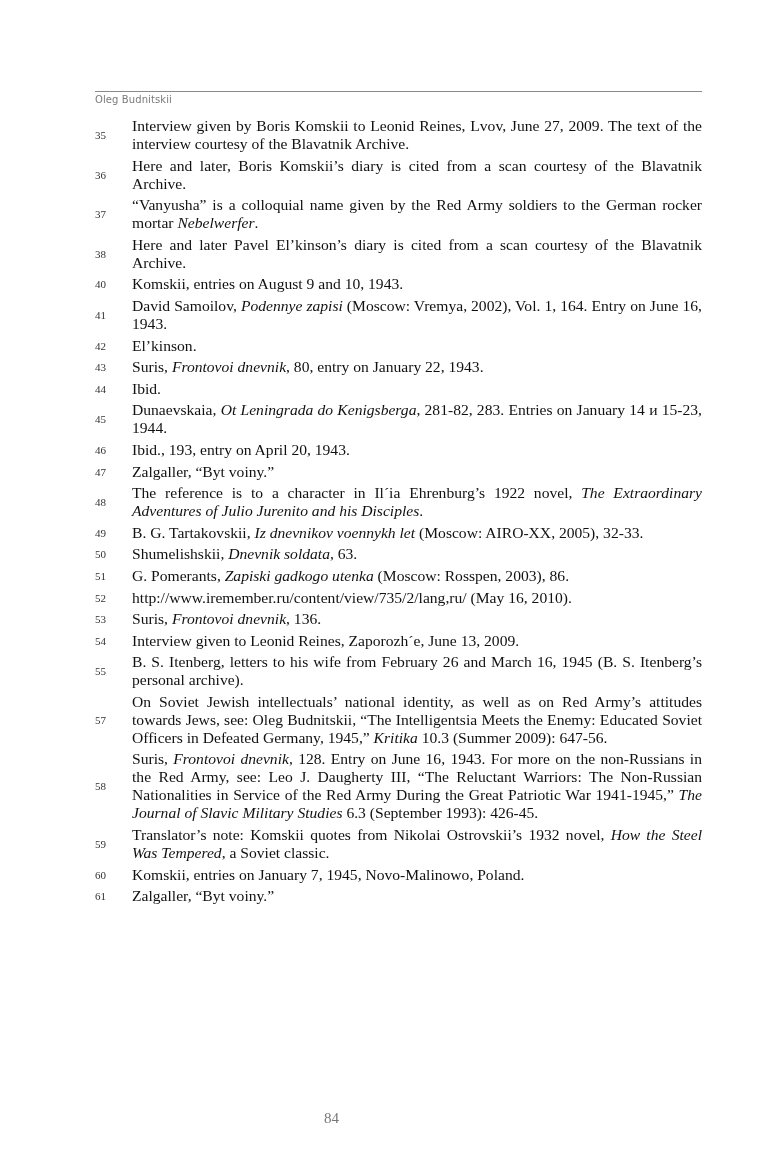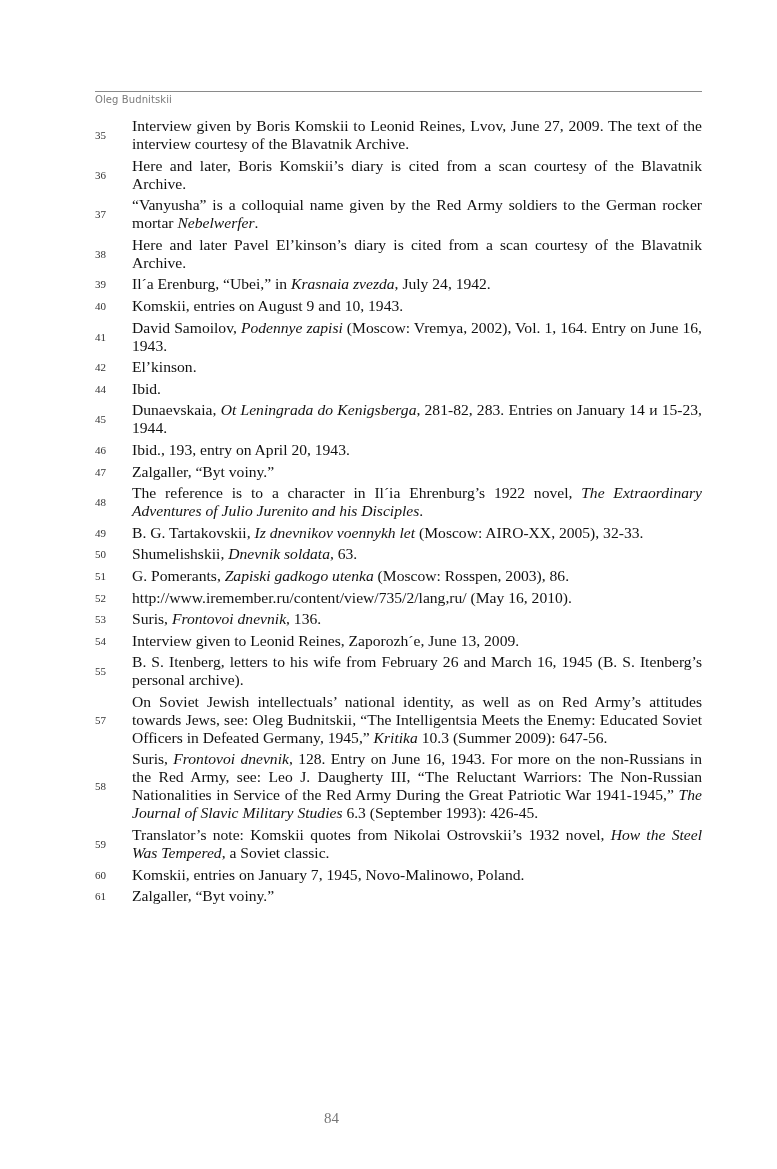--- a/index.html
+++ b/index.html
@@ -44,34 +44,34 @@
       </div>
       <div class="note">
         <span class="num">37</span>
         <span class="txt"><span>“Vanyusha” is a colloquial name given by the Red Army soldiers to the German rocker mortar </span><i>Nebelwerfer</i><span>.</span></span>
       </div>
       <div class="note">
         <span class="num">38</span>
         <span class="txt"><span>Here and later Pavel El’kinson’s diary is cited from a scan courtesy of the Blavatnik Archive.</span></span>
       </div>
       <div class="note">
-        <span class="num">39</span>
-        <span class="txt"><span>Il´a Erenburg, “Ubei,” in </span><i>Krasnaia zvezda</i><span>, July 24, 1942.</span></span>
-      </div>
-      <div class="note">
         <span class="num">40</span>
         <span class="txt"><span>Komskii, entries on August 9 and 10, 1943.</span></span>
       </div>
       <div class="note">
         <span class="num">41</span>
         <span class="txt"><span>David Samoilov, </span><i>Podennye zapisi</i><span> (Moscow: Vremya, 2002), Vol. 1, 164. Entry on June 16, 1943.</span></span>
       </div>
       <div class="note">
         <span class="num">42</span>
         <span class="txt"><span>El’kinson.</span></span>
+      </div>
+      <div class="note">
+        <span class="num">43</span>
+        <span class="txt"><span>Suris, </span><i>Frontovoi dnevnik</i><span>, 80, entry on January 22, 1943.</span></span>
       </div>
       <div class="note">
         <span class="num">44</span>
         <span class="txt"><span>Ibid.</span></span>
       </div>
       <div class="note">
         <span class="num">45</span>
         <span class="txt"><span>Dunaevskaia, </span><i>Ot Leningrada do Kenigsberga</i><span>, 281-82, 283. Entries on January 14 и 15-23, 1944.</span></span>
       </div>
       <div class="note">

